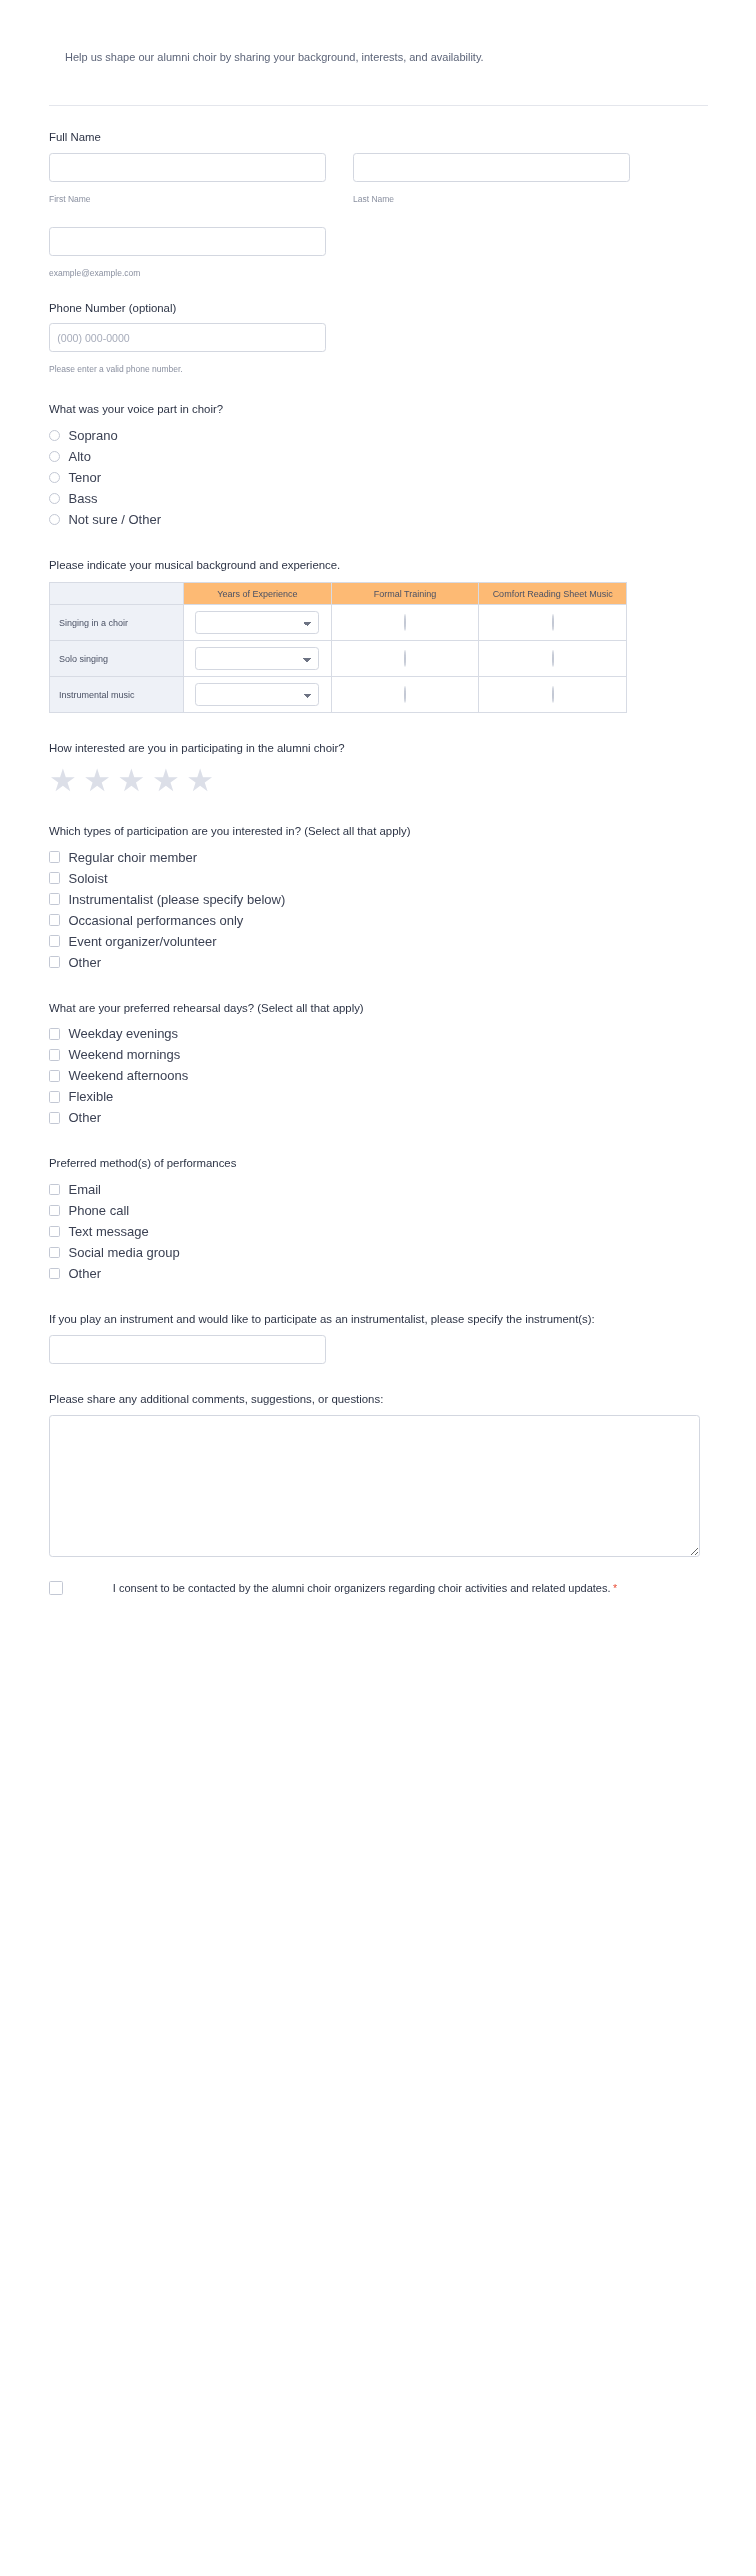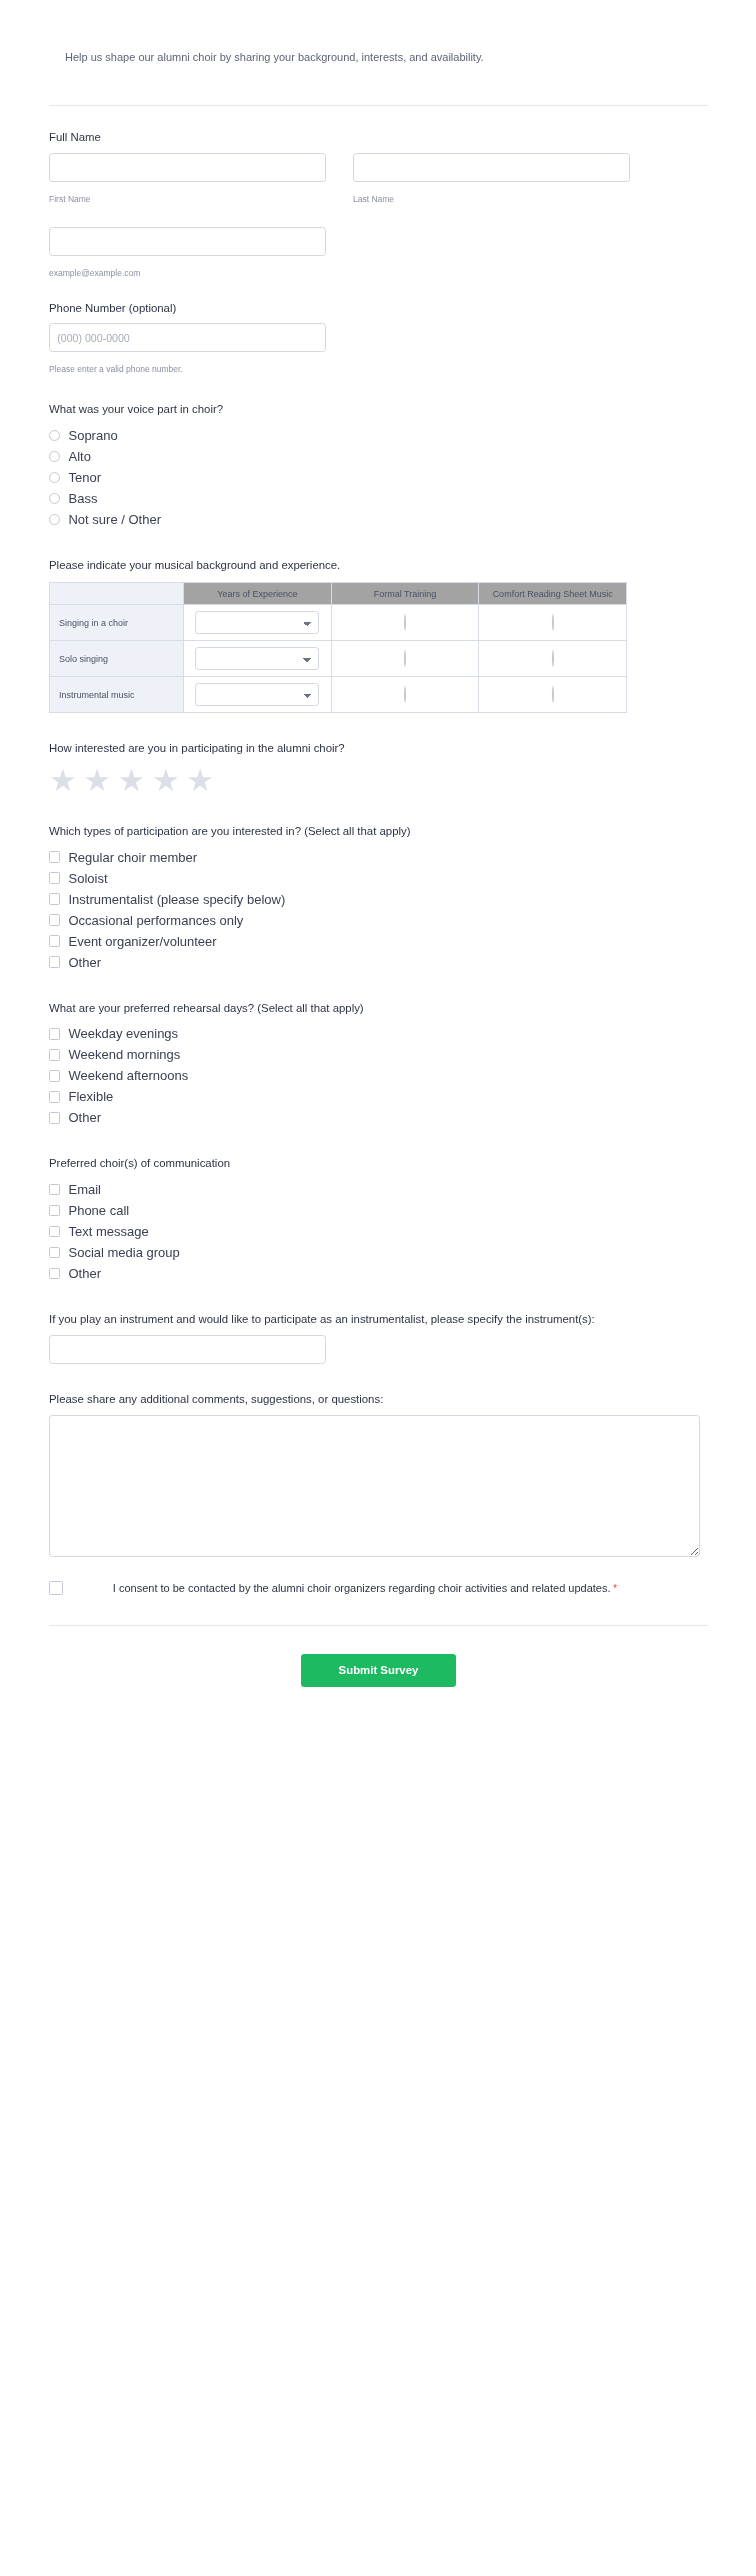--- a/index.html
+++ b/index.html
@@ -129,21 +129,21 @@
     color: #3b4153;
   }
   
   .matrix {
     border-collapse: collapse;
     margin-top: 8.1px;
     width: 578px;
     table-layout: fixed;
   }
   .matrix th {
-    background: #a3a3a3;
+    background: #fdba74;
     border: 0.8px solid #d7dbe4;
     font-size: 9px;
     font-weight: normal;
     color: #4a5164;
     padding: 5.7px 4.9px;
     text-align: center;
   }
   .matrix th.corner {
     background: #eef1f7;
     border: 0.8px solid #d7dbe4;
@@ -414,21 +414,21 @@
             <span class="opt-label">Flexible</span>
           </div>
           <div class="opt-row">
             <span class="check-box"></span>
             <span class="opt-label">Other</span>
           </div>
         </div>
       </div>
 
       <div class="field gap-top">
-        <span class="label">Preferred choir(s) of communication</span>
+        <span class="label">Preferred method(s) of performances</span>
         <div class="check-list">
           <div class="opt-row">
             <span class="check-box"></span>
             <span class="opt-label">Email</span>
           </div>
           <div class="opt-row">
             <span class="check-box"></span>
             <span class="opt-label">Phone call</span>
           </div>
           <div class="opt-row">
@@ -458,19 +458,16 @@
 
       <div class="consent-row">
         <span class="check-box"></span>
         <span class="consent-text">
           <span>I consent to be contacted by the alumni choir organizers regarding choir activities and related updates.</span><span class="req-star">*</span>
         </span>
       </div>
 
     </div>
 
-    <div class="footer">
-      <button class="submit-btn">Submit Survey</button>
-    </div>
 
   </div>
 </div>
 
 
 </body></html>

